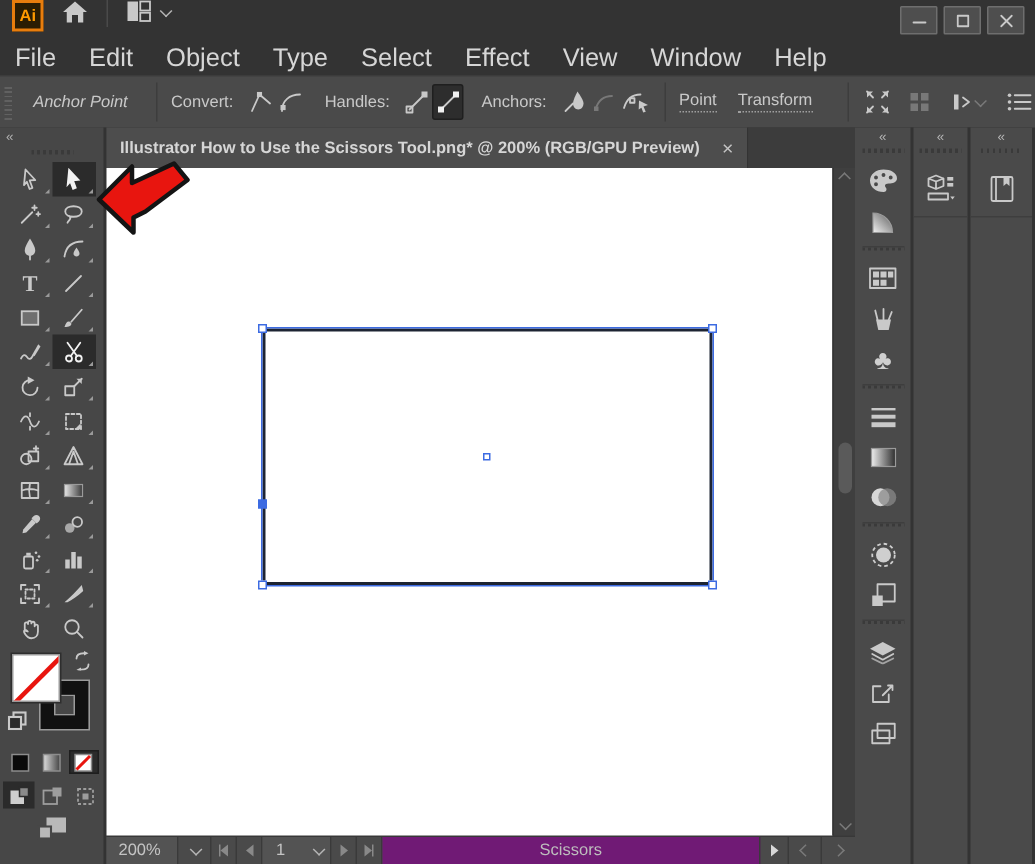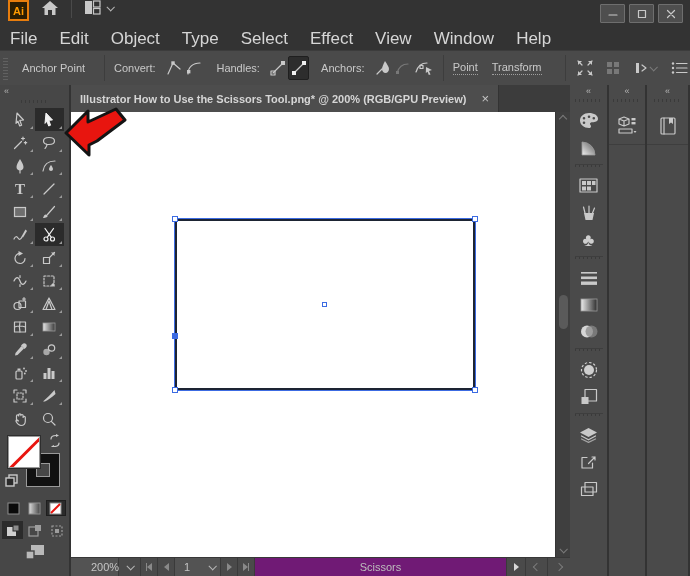--- a/index.html
+++ b/index.html
@@ -100,21 +100,21 @@
 
   
   .vscroll { width:15px; background:#3f3f3f; border-left:1px solid #353535; display:flex; flex-direction:column; align-items:center; position:relative; }
   .vs-btn { height:14px; display:flex; align-items:center; justify-content:center; width:100%; }
   .vs-thumb { position:absolute; top:183px; left:3px; width:9px; height:34px; background:#5a5a5a; border-radius:5px; }
   .vs-bottom { position:absolute; bottom:0; }
 
   
   .statusbar { height:19px; background:#4a4a4a; display:flex; align-items:stretch; font-size:11px; color:#c4c4c4; border-top:1px solid #383838; }
   .sb-cell { display:flex; align-items:center; border-right:1px solid #3a3a3a; }
-  .sb-zoom { width:48px; padding-left:20px; background:#535353; }
+  .sb-zoom { width:48px; padding-left:8px; background:#535353; }
   .sb-chev { width:22px; justify-content:center; }
   .sb-nav { width:17px; justify-content:center; }
   .sb-page { width:46px; background:#535353; padding-left:9px; justify-content:space-between; padding-right:5px; }
   .sb-tool { flex:1; background:#701a75; justify-content:center; color:#bdbdbd;align-items:center; }
   .sb-play { width:19px; justify-content:center; }
   .sb-arr { width:22px; justify-content:center; }
   .tri { width:0; height:0; display:inline-block; }
   .tri-r { border-top:4px solid transparent; border-bottom:4px solid transparent; border-left:5px solid #d8d8d8; }
   .tri-r.dim, .tri-l.dim { opacity:.45; }
   .tri-l { border-top:4px solid transparent; border-bottom:4px solid transparent; border-right:5px solid #d8d8d8; }
@@ -176,21 +176,21 @@
   <div class="menu-item">Type</div>
   <div class="menu-item">Select</div>
   <div class="menu-item">Effect</div>
   <div class="menu-item">View</div>
   <div class="menu-item">Window</div>
   <div class="menu-item">Help</div>
 </div>
 
 <div class="controlbar">
   <div class="grip-v"></div>
-  <span class="cb-label" style="margin:0 10px 0 8px;">Anchor Point</span>
+  <span class="cb-label" style="margin:0 10px 0 8px;font-style:italic;">Anchor Point</span>
   <div class="vsep"></div>
   <span class="cb-label">Convert:</span>
   <div class="cb-btn">
     <svg width="18" height="18" viewBox="0 0 18 18">
       <path class="ic" d="M3 15 L8 4 L15 10"></path>
         <rect class="icf" x="6.3" y="2.3" width="3.4" height="3.4"></rect>
     </svg>
   </div>
   <div class="cb-btn">
     <svg width="18" height="18" viewBox="0 0 18 18">

